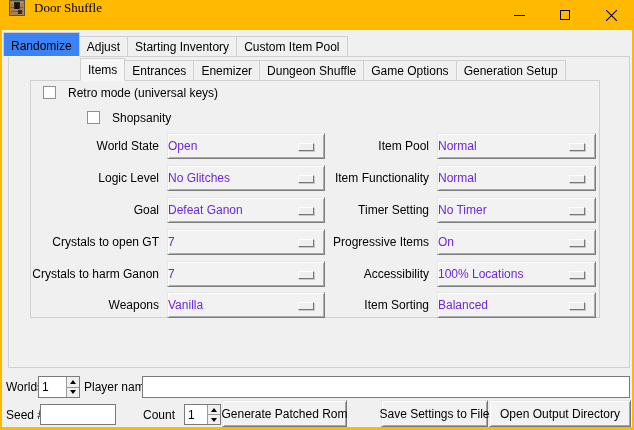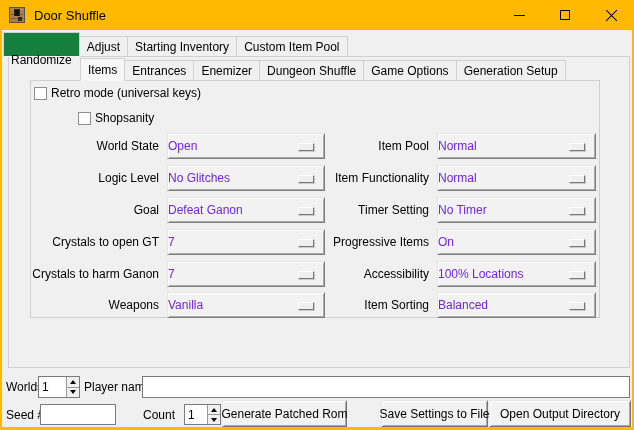--- a/index.html
+++ b/index.html
@@ -9,46 +9,46 @@
     font-family:"Liberation Sans",sans-serif;font-size:12px;color:#000;
     overflow:hidden;
   }
   
   .edge{position:absolute;background:#ffb900;z-index:10;}
   .edge-l{left:0;top:30px;bottom:0;width:2px;}
   .edge-r{right:0;top:30px;bottom:0;width:2px;}
   .edge-b{left:0;right:0;bottom:0;height:3px;}
   
   .titlebar{position:absolute;left:0;top:0;right:0;height:30px;background:#ffb900;
-    display:flex;align-items:center;z-index:11;}
+    display:flex;align-items:flex-start;z-index:11;font-family:Liberation Serif, serif;}
   .tb-icon{width:16px;height:16px;margin-left:9px;flex:none;}
   .tb-title{margin-left:9px;font-size:13px;color:#000;white-space:nowrap;}
   .tb-btns{margin-left:auto;display:flex;height:30px;}
   .tb-btn{width:46px;height:30px;display:flex;align-items:center;justify-content:center;}
   .g-min{width:11px;height:1px;background:#000;}
   .g-max{width:10px;height:10px;border:1px solid #000;background:transparent;}
   .g-close{position:relative;width:13px;height:13px;}
   .g-close::before,.g-close::after{content:"";position:absolute;left:-1px;top:6px;width:15px;height:1px;background:#000;}
   .g-close::before{transform:rotate(45deg);}
   .g-close::after{transform:rotate(-45deg);}
   
   .tabrow{position:absolute;display:flex;align-items:flex-end;z-index:5;}
   .tabrow1{left:3px;top:32px;height:25px;}
   .tabrow2{left:80px;top:58px;height:23px;}
   .tab{height:21px;padding:3px 7px 2px;background:#f0f0f0;border:1px solid #d0d0d0;
     margin-right:-1px;white-space:nowrap;font-size:12px;color:#000;}
-  .tabrow1 .tab.active{height:25px;padding-top:20px;background:#15803d;border-bottom:1px solid #f6f6f6;z-index:6;position:relative;}
+  .tabrow1 .tab.active{height:25px;padding-top:6px;background:#3b82f6;border-bottom:1px solid #f6f6f6;z-index:6;position:relative;}
   .tabrow2 .tab.active{height:23px;padding-top:4px;background:#f6f6f6;border-bottom:1px solid #f6f6f6;z-index:6;position:relative;}
   
   .panel-outer{position:absolute;left:8px;top:56px;width:622px;height:312px;
     border:1px solid #d0d0d0;background:#f0f0f0;z-index:1;}
   .panel-inner{position:absolute;left:30px;top:80px;width:570px;height:238px;
     border:1px solid #d0d0d0;background:#f0f0f0;z-index:2;}
   
-  .checkrow{position:absolute;left:3px;display:flex;align-items:flex-end;gap:4px;}
+  .checkrow{position:absolute;left:12px;display:flex;align-items:flex-start;gap:12px;}
   .checkbox{width:13px;height:13px;background:#fff;border:1px solid #8f8f8f;flex:none;}
   
   .setrow{position:absolute;left:0;width:570px;height:26px;text-decoration:underline;}
   .lbl{position:absolute;top:6px;white-space:nowrap;color:#000;}
   .l-lbl{right:442px;}
   .r-lbl{right:172px;}
   .dd{position:absolute;top:0;height:26px;background:#f2f2f2;
     border:1px solid;border-color:#e6e6e6 #7e7e7e #7e7e7e #e6e6e6;
     box-shadow:inset 1px 1px 0 #ffffff, inset -1px -1px 0 #ababab;
     display:flex;align-items:center;

